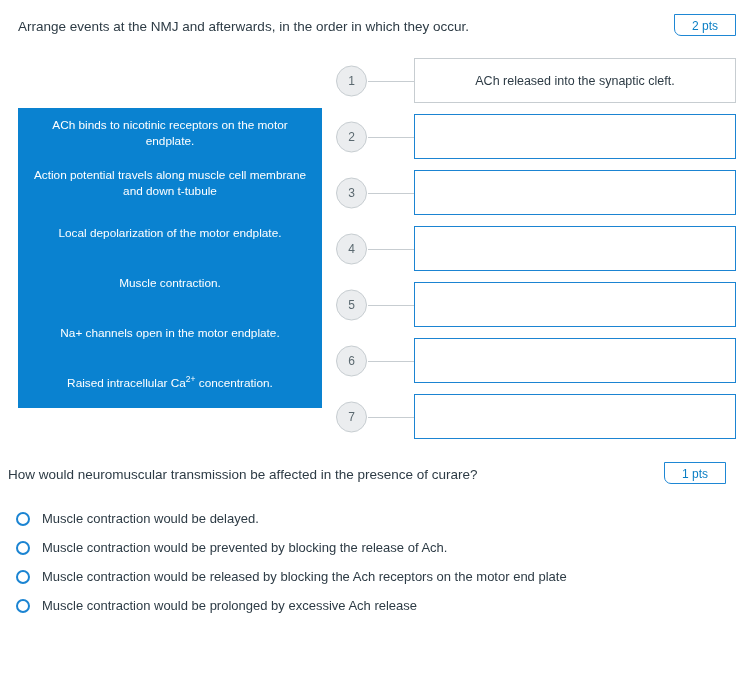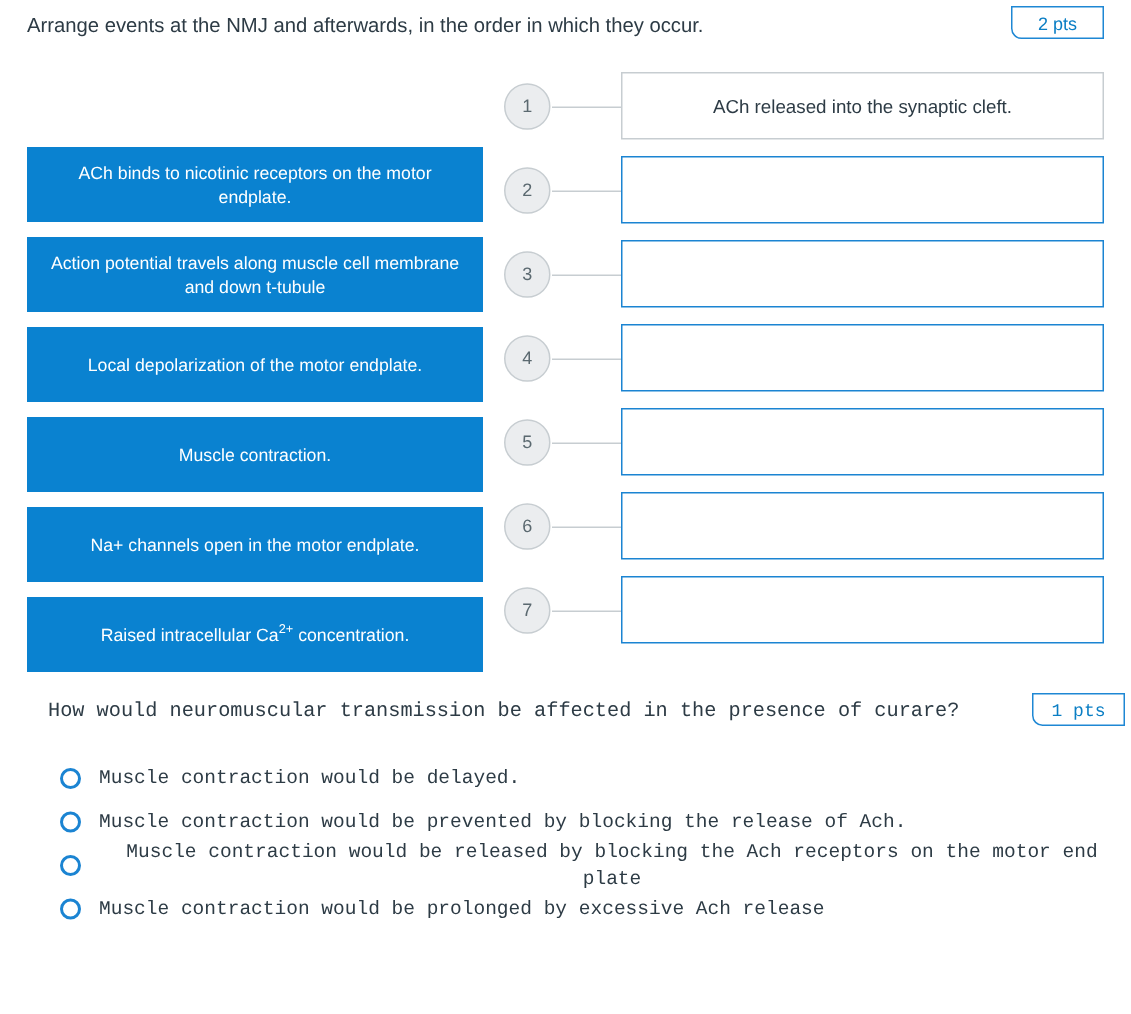--- a/index.html
+++ b/index.html
@@ -40,21 +40,21 @@
     border: 1.6px solid #1e87d4;
     border-radius: 0 0 0 7px;
     background: #ffffff;
     box-sizing: border-box;
   }
 
   
   #question-one {
     position: absolute;
     left: 18px;
-    top: 4px;
+    top: 14px;
     width: 718px;
   }
 
   .order-area {
     position: relative;
     margin-top: 22px;
     height: 392px;
   }
 
   
@@ -64,21 +64,21 @@
     top: 50px;
     width: 304px;
   }
   .option-card {
     background: #0a82d0;
     color: #ffffff;
     font-size: 11.8px;
     line-height: 16px;
     text-align: center;
     height: 50px;
-    margin-bottom: 10px;
+    margin-bottom: 0;
     display: flex;
     align-items: center;
     justify-content: center;
     padding: 0 14px;
     box-sizing: border-box;
     cursor: move;
   }
   .option-card sup {
     font-size: 8.5px;
     vertical-align: super;
@@ -138,24 +138,23 @@
     color: #2d3b45;
     text-align: center;
   }
   .slot-box.filled {
     border: 1px solid #c7cdd1;
   }
 
   
   #question-two {
     position: absolute;
-    left: 32px;
+    left: 8px;
     top: 462px;
     width: 718px;
-    font-family: Liberation Mono, monospace;
   }
   .mc-list {
     margin-top: 20px;
     text-align: center;
   }
   .mc-option {
     display: flex;
     align-items: center;
     height: 29px;
     cursor: pointer;

